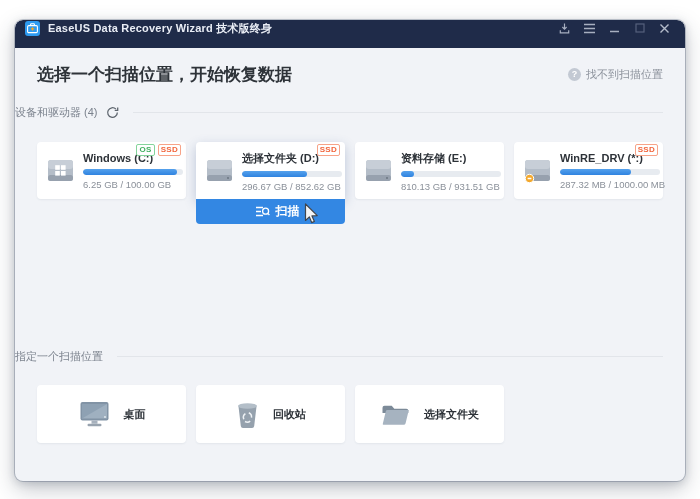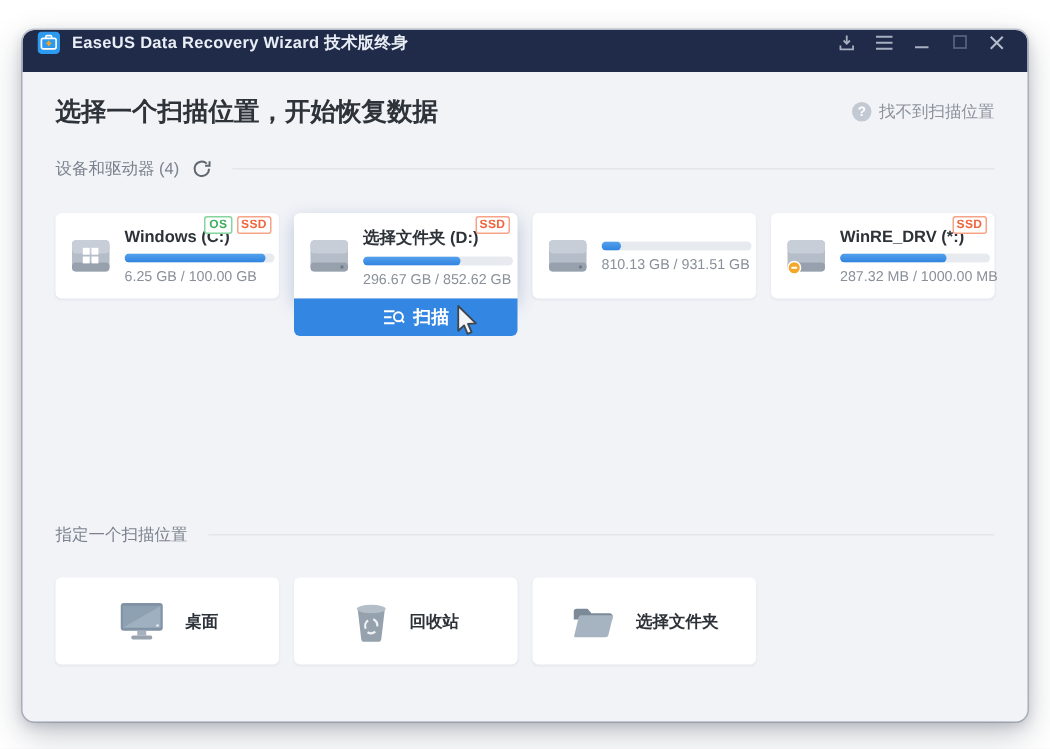--- a/index.html
+++ b/index.html
@@ -22,21 +22,21 @@
   
   .content { height:433px; }
 
   .header-row { display:flex; align-items:center; margin:14px 22px 0; height:24px; }
   .page-title { font-size:17px; font-weight:bold; color:#2e3339; white-space:nowrap; }
   .help-link { margin-left:auto; display:flex; align-items:center; gap:5px; cursor:pointer; }
   .help-icon { width:13px; height:13px; border-radius:50%; background:#c3c9d3; color:#fff;
     font-size:9px; font-weight:bold; display:flex; align-items:center; justify-content:center; }
   .help-text { font-size:11px; color:#8b919b; white-space:nowrap; }
 
-  .section-row { display:flex; align-items:center; gap:8px; margin-left:22px; margin-right:22px; height:16px; }
+  .section-row { display:flex; align-items:center; gap:8px; margin-right:22px; height:16px; }
   .section-label { font-size:11px; color:#7b828d; white-space:nowrap; }
   .refresh-btn { display:flex; align-items:center; cursor:pointer; }
   .divider { flex:1; height:1px; background:#e2e5ea; margin-left:6px; }
   .row-devices { margin-top:18px; }
   .row-locations { margin-top:149px; }
 
   
   .cards-row { display:flex; gap:10px; margin:22px 22px 0; height:57px; }
   .drive-card { position:relative; width:149px; background:#fff; border-radius:4px;
     box-shadow:0 1px 2px rgba(70,80,100,.08); cursor:pointer; }
@@ -203,20 +203,21 @@
         <div class="card-inner">
           <span class="drive-glyph">
             <svg width="29" height="26" viewBox="0 0 29 26">
               <rect x="2" y="2" width="25" height="21" rx="3" fill="#b4bdc8"></rect>
               <rect x="2" y="2" width="25" height="9" rx="3" fill="#c7ced7"></rect>
               <rect x="2" y="17" width="25" height="6" rx="2.5" fill="#97a1ae"></rect>
               <circle cx="23" cy="20" r="1.1" fill="#6e7885"></circle>
             </svg>
           </span>
           <div class="drive-info">
+            <div class="drive-name">资料存储 (E:)</div>
             <div class="bar">
               <div class="bar-fill" style="width: 13%;"></div>
             </div>
             <div class="drive-size">810.13 GB / 931.51 GB</div>
           </div>
         </div>
       </div>
 
       <div class="drive-card">
         <div class="badges">

